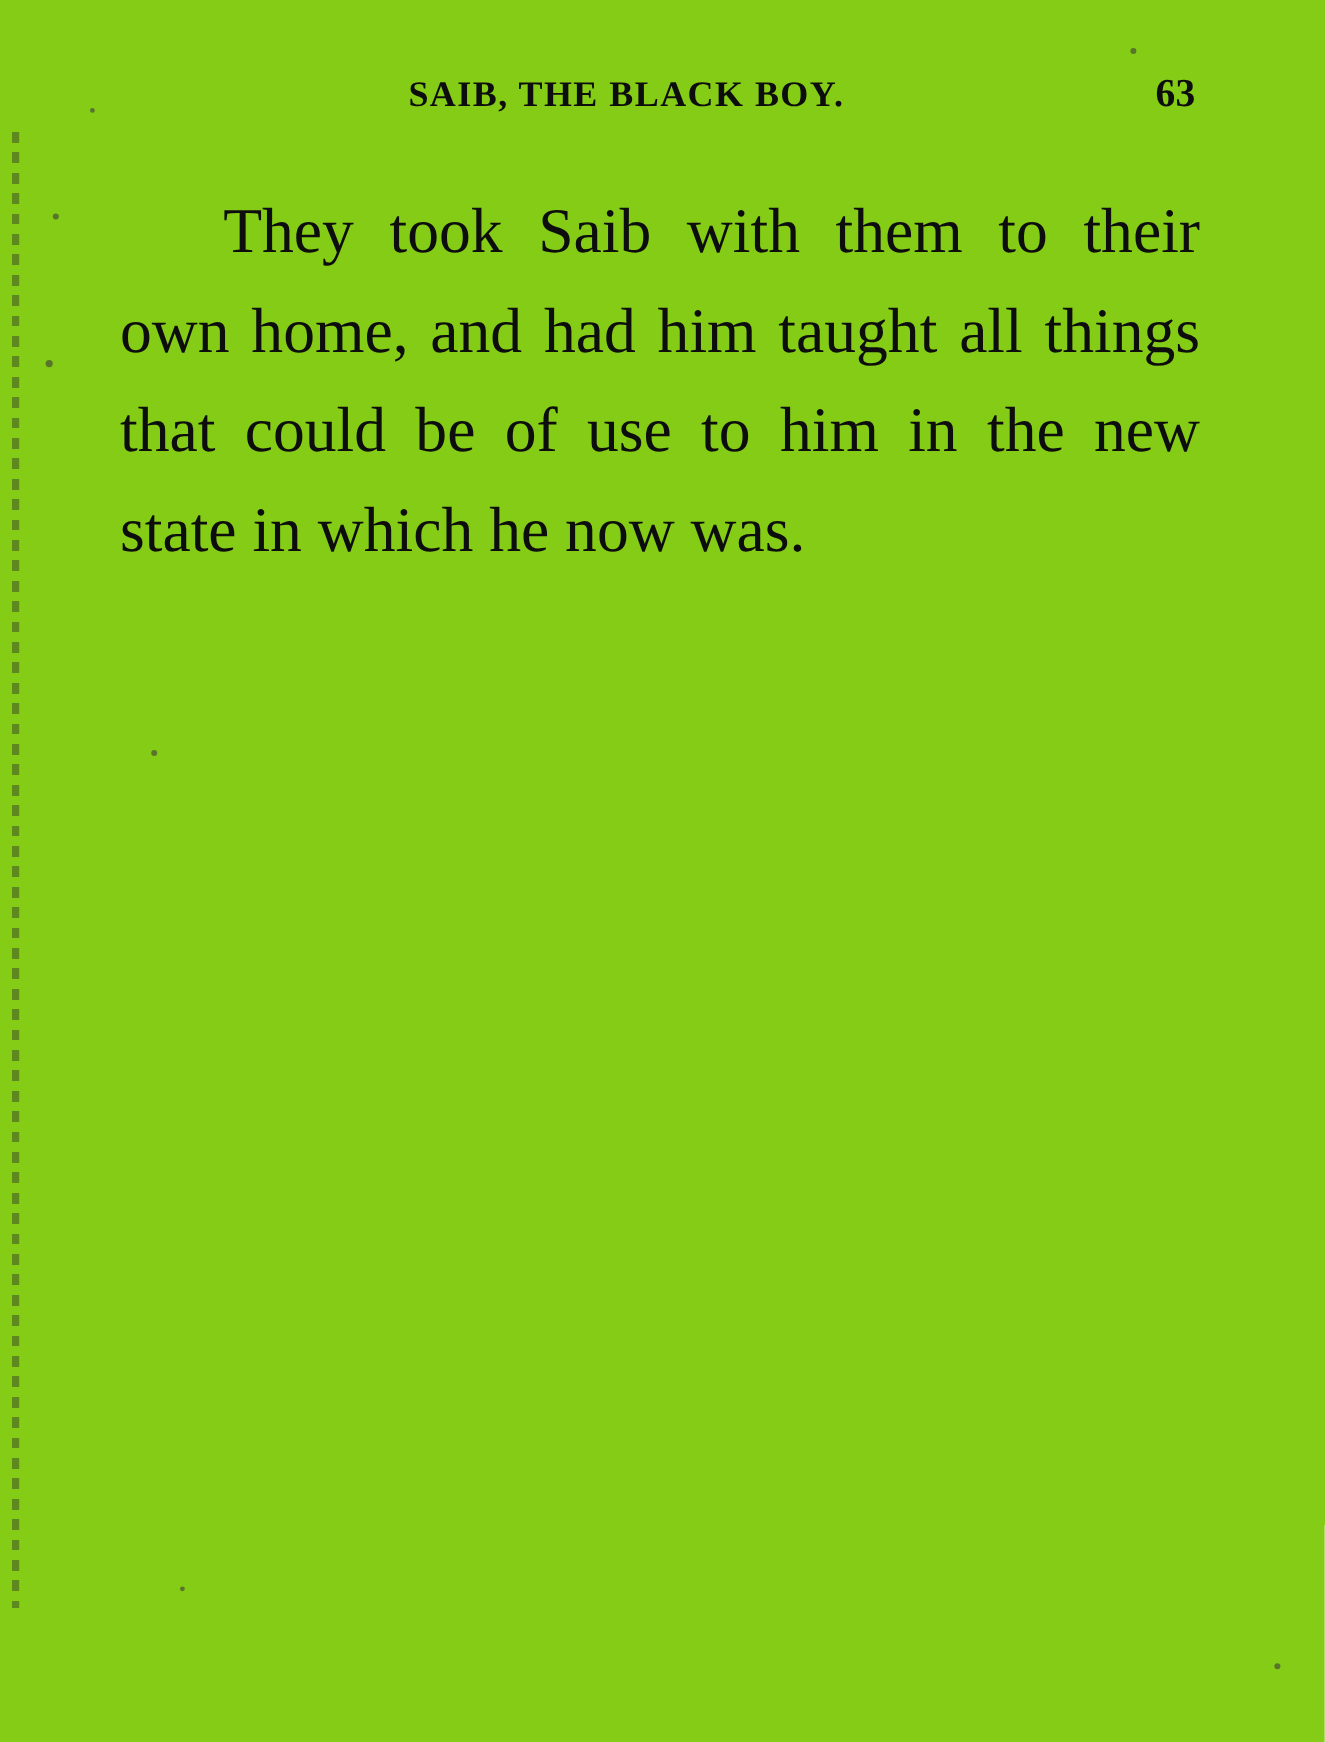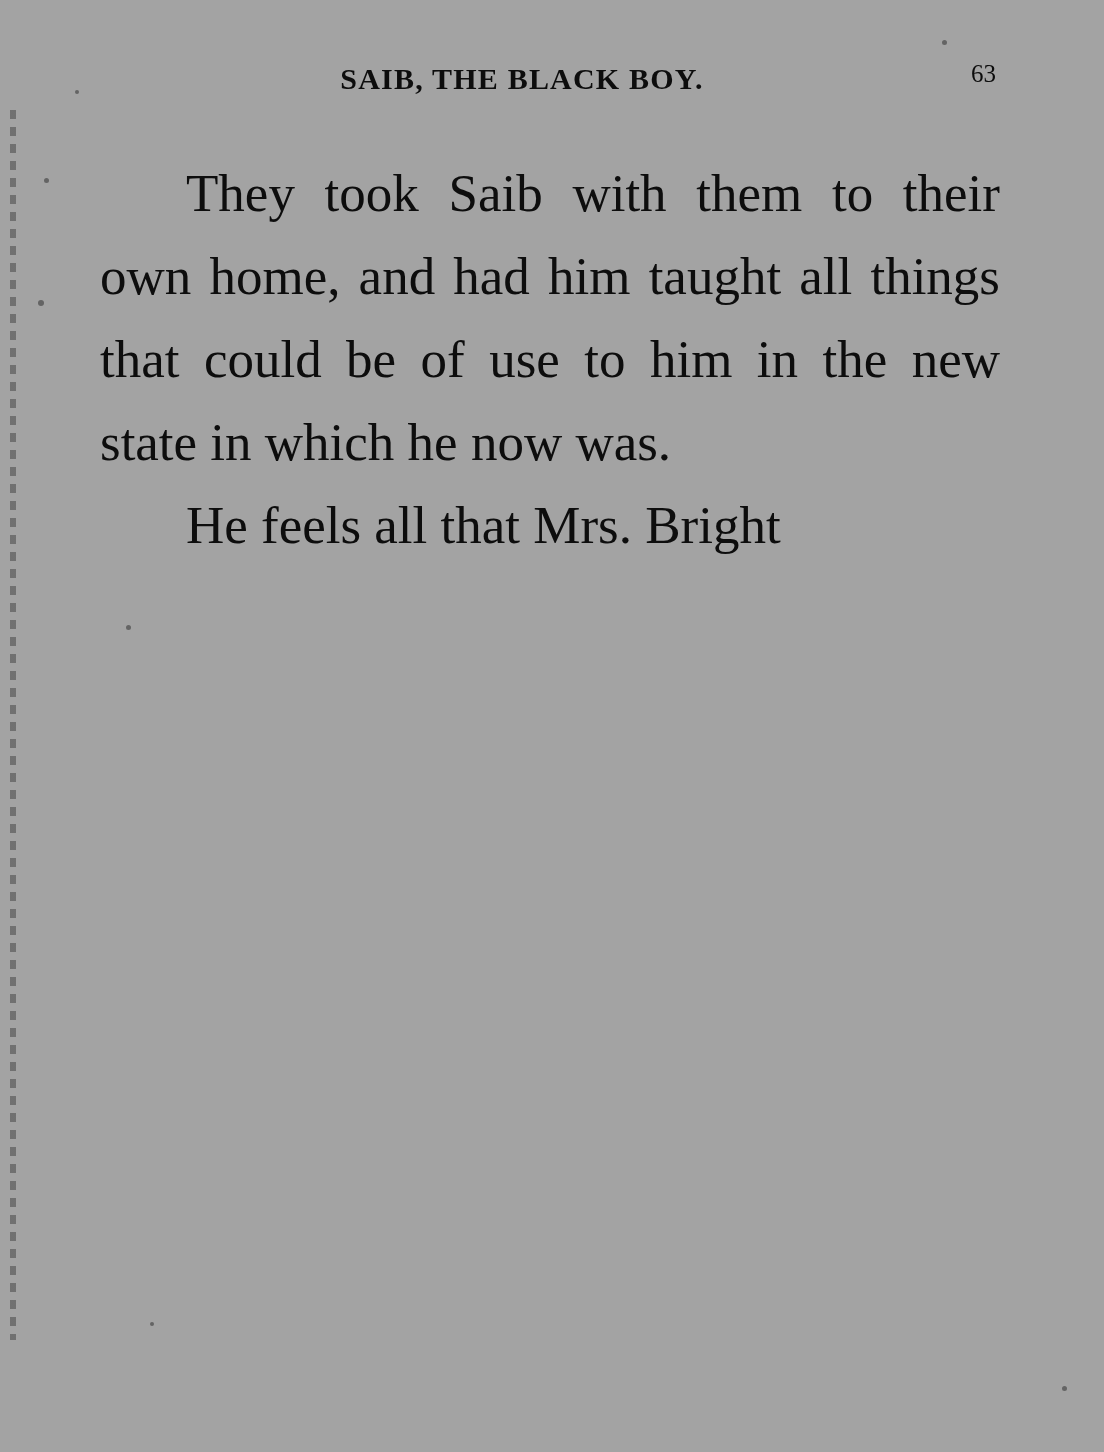--- a/index.html
+++ b/index.html
@@ -4,21 +4,21 @@
 <style>
   html, body {
     margin: 0;
     padding: 0;
     background: #ffffff;
   }
   .page {
     position: relative;
     width: 1104px;
     height: 1452px;
-    background: #a3a3a3;
+    background: #84cc16;
     overflow: hidden;
     font-family: "Liberation Serif", serif;
     color: #0d0d0d;
   }
   
   .gutter {
     position: absolute;
     left: 10px;
     top: 110px;
     width: 6px;
@@ -55,22 +55,22 @@
     font-size: 30px;
     letter-spacing: 1.2px;
     font-weight: 700;
     font-family: "Liberation Serif", serif;
     text-indent: -60px;
   }
   .head-folio {
     position: absolute;
     right: 108px;
     top: -2px;
-    font-size: 25px;
-    font-weight: 400;
+    font-size: 33px;
+    font-weight: 700;
   }
   .body-text {
     position: absolute;
     left: 100px;
     top: 152px;
     width: 900px;
     font-size: 53px;
     line-height: 83px;
     text-align: justify;
     text-justify: inter-word;
@@ -101,16 +101,15 @@
   <div class="speck" style="left:1062px; top:1386px; width:5px; height:5px;"></div>
   <div class="speck" style="left:150px; top:1322px; width:4px; height:4px;"></div>
 
   <div class="running-head">
     <div class="head-title">SAIB, THE BLACK BOY.</div>
     <div class="head-folio">63</div>
   </div>
 
   <div class="body-text">
     <p>They took Saib with them to their own home, and had him taught all things that could be of use to him in the new state in which he now was.</p>
-    <p class="lastline">He feels all that Mrs. Bright</p>
   </div>
 
 </div>
 
 </body></html>

